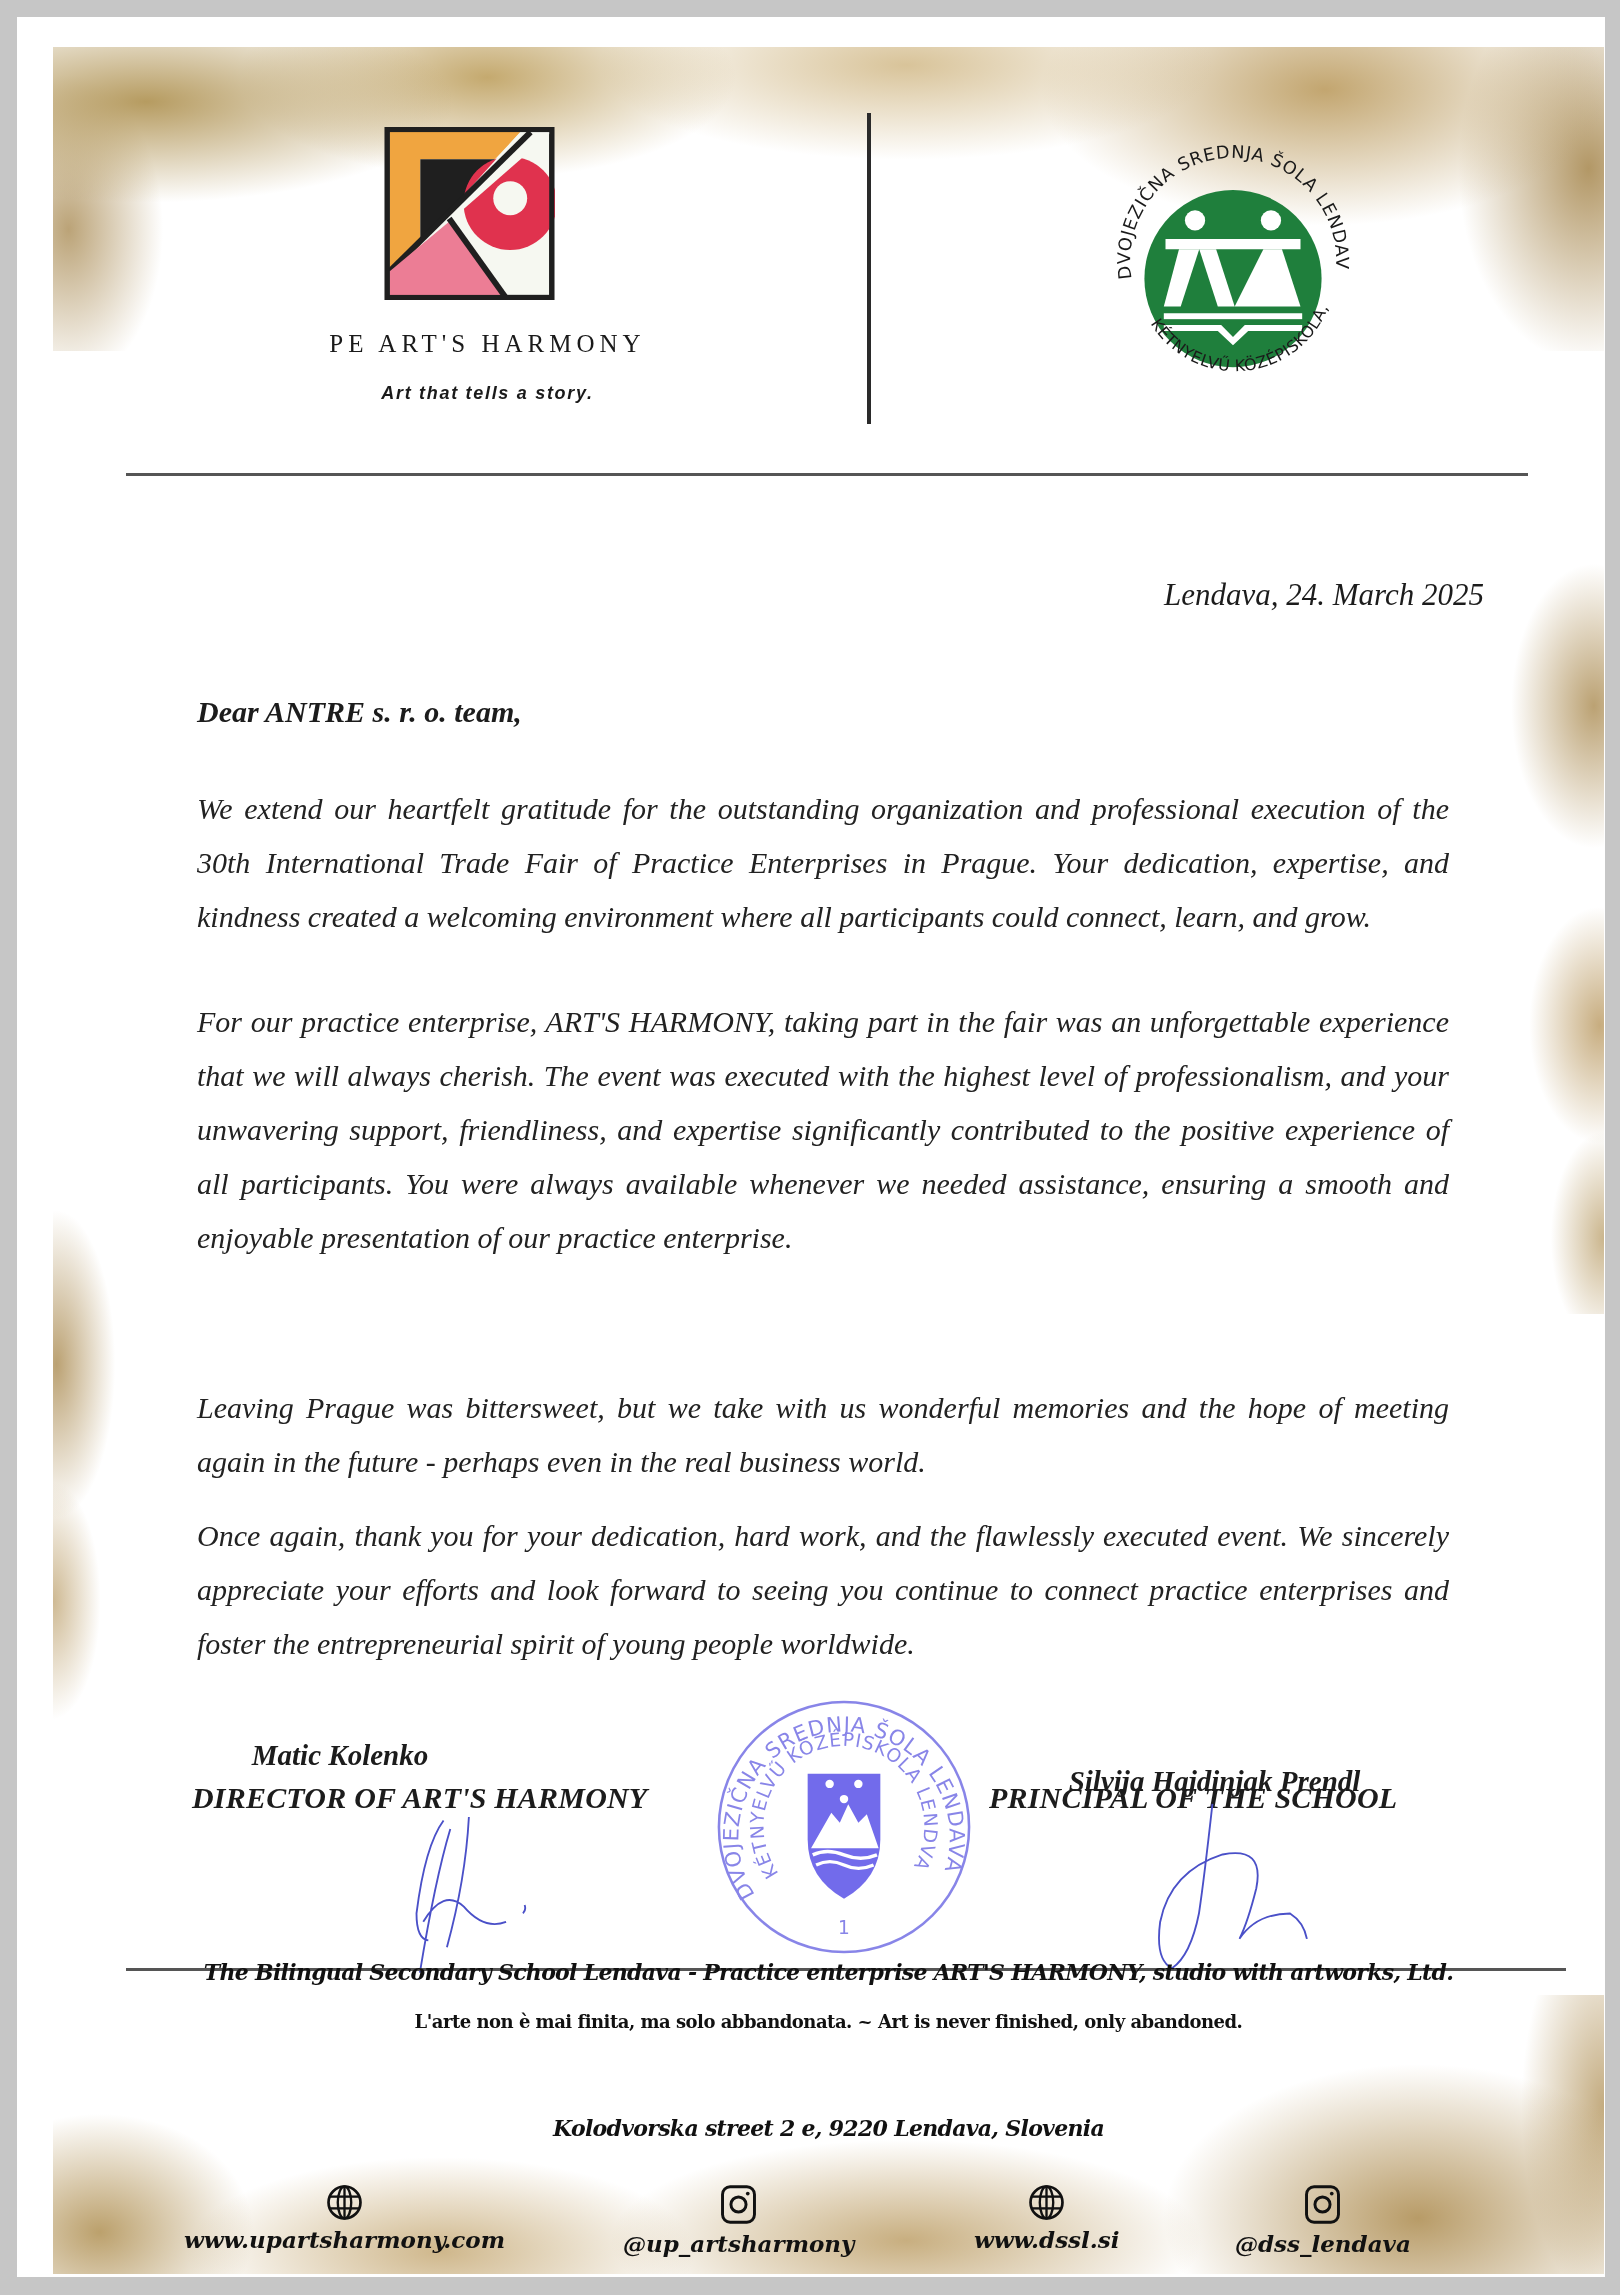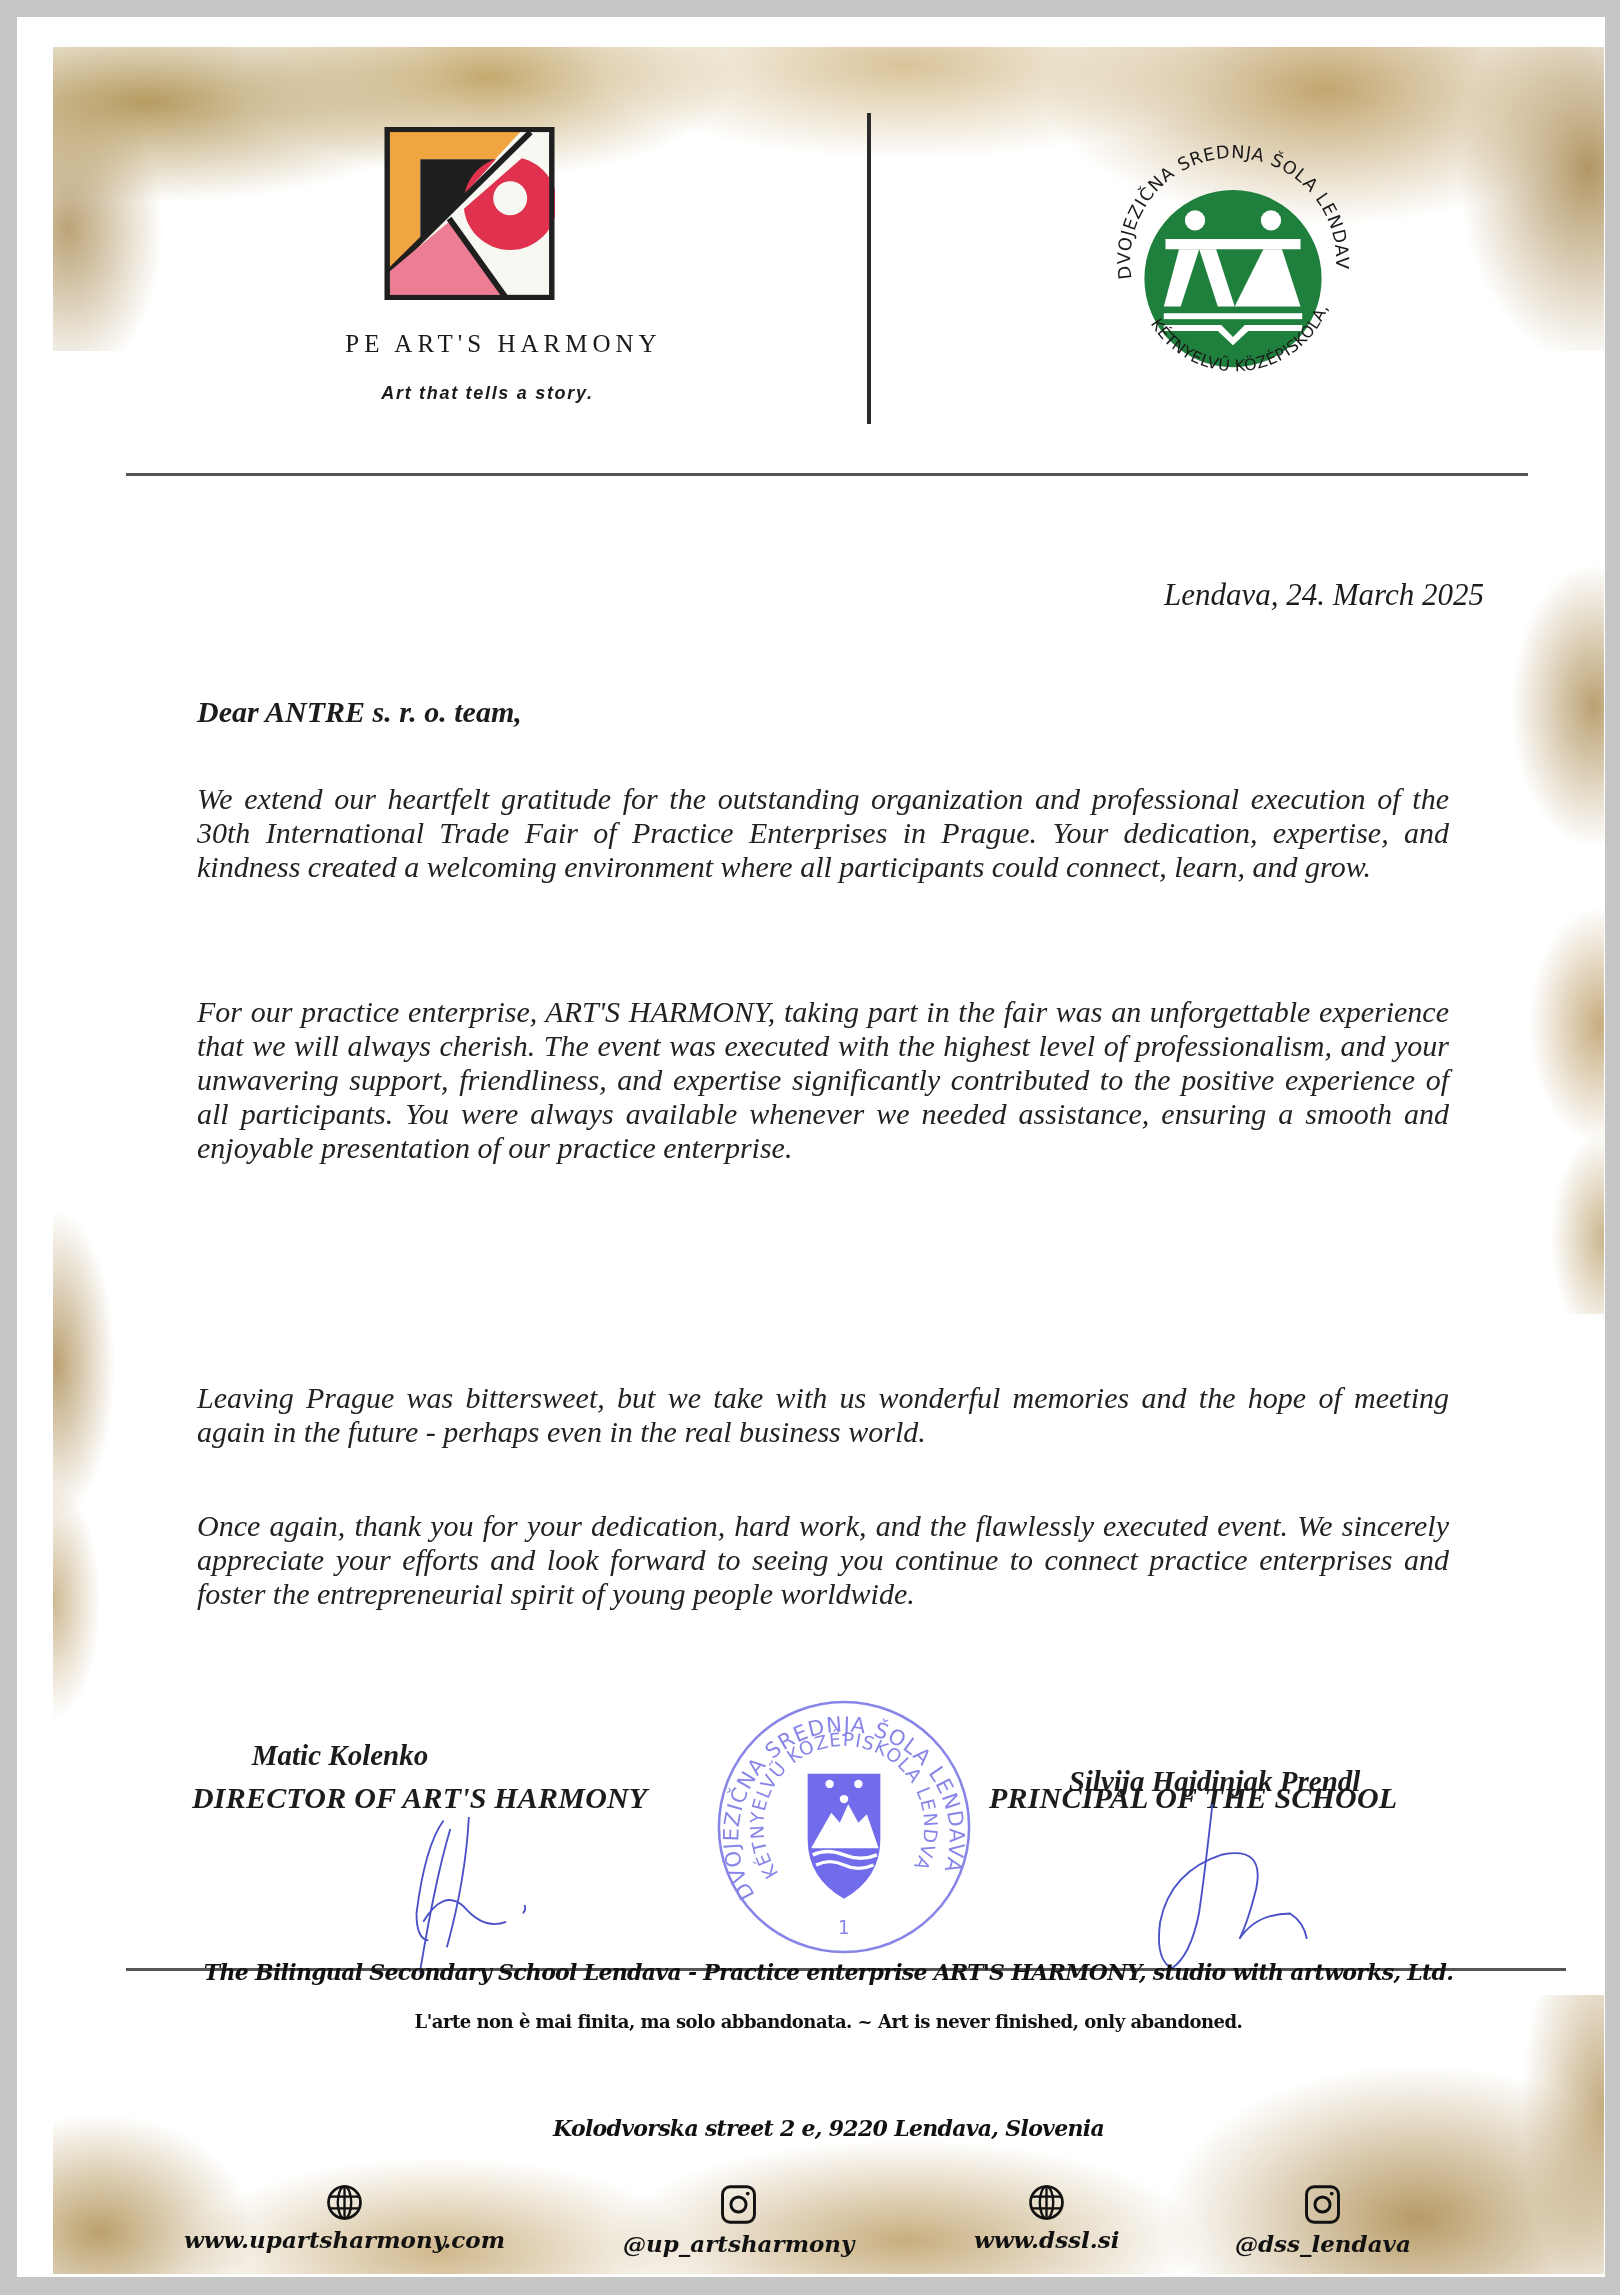--- a/index.html
+++ b/index.html
@@ -28,33 +28,33 @@
   .tex-bottom { left: 0; bottom: 0; width: 100%; height: 279px;
     background:
       radial-gradient(ellipse 220px 169px at 3% 85%, rgba(180,150,92,0.9), rgba(180,150,92,0) 70%),
       radial-gradient(ellipse 363px 135px at 25% 92%, rgba(195,165,110,0.8), rgba(195,165,110,0) 70%),
       radial-gradient(ellipse 422px 144px at 55% 88%, rgba(190,160,105,0.85), rgba(190,160,105,0) 70%),
       radial-gradient(ellipse 363px 220px at 88% 80%, rgba(180,150,95,0.95), rgba(180,150,95,0) 70%),
       radial-gradient(ellipse 118px 279px at 100% 40%, rgba(180,150,95,0.8), rgba(180,150,95,0) 70%); }
 
   
   .ah-logo { position: absolute; left: 331px; top: 80px; width: 171px; height: 173px; }
-  .ah-name { position: absolute; left: 176px; top: 283px; width: 549px; text-align: center; font-family: "Liberation Serif", serif; font-size: 25px; letter-spacing: 5px; color: #1a1a1a; }
+  .ah-name { position: absolute; left: 160px; top: 283px; width: 549px; text-align: center; font-family: "Liberation Serif", serif; font-size: 25px; letter-spacing: 5px; color: #1a1a1a; }
   .ah-tag { position: absolute; left: 160px; top: 336px; width: 549px; text-align: center; font-family: Liberation Sans, sans-serif; font-style: italic; font-weight: bold; font-size: 18px; letter-spacing: 1.7px; color: #1a1a1a; }
 
   .vdivider { position: absolute; left: 814px; top: 66px; width: 4.2px; height: 311px; background: #2a2a2a; }
 
   .school-logo { position: absolute; left: 1045px; top: 84px; width: 270px; height: 270px; }
 
   .hrule { position: absolute; height: 2.5px; background: #555; }
 
   .date { position: absolute; right: 120px; top: 530px; font-size: 31px; font-style: italic; }
   .salute { position: absolute; left: 144px; top: 648px; font-size: 30px; font-style: italic; font-weight: bold; }
 
-  .body-text { position: absolute; left: 144px; width: 1252px; font-family: "Liberation Serif", serif; font-style: italic; font-size: 30px; line-height: 34px; text-align: justify; color: #222; }
+  .body-text { position: absolute; left: 144px; width: 1252px; font-family: "Liberation Serif", serif; font-style: italic; font-size: 30px; line-height: 54px; text-align: justify; color: #222; }
   .body-text p { margin: 0; }
 
   .sig-name { position: absolute; font-size: 29px; font-style: italic; font-weight: bold; text-align: center; }
   .sig-title { position: absolute; font-size: 30px; font-style: italic; font-weight: bold; text-align: center; letter-spacing: 0.2px; }
 
   .stamp { position: absolute; left: 660px; top: 1649px; width: 262px; height: 262px; opacity: 0.85; }
   .sig-img { position: absolute; }
 
   .quote { position: absolute; left: 0; width: 100%; top: 1964px; text-align: center; font-family: "DejaVu Serif", serif; font-weight: bold; font-size: 18px; letter-spacing: -0.5px; color: #111; }
   .addr { position: absolute; left: 0; width: 100%; text-align: center; font-family: "DejaVu Serif", serif; font-style: italic; font-weight: bold; font-size: 22px; letter-spacing: -0.7px; color: #111; }

